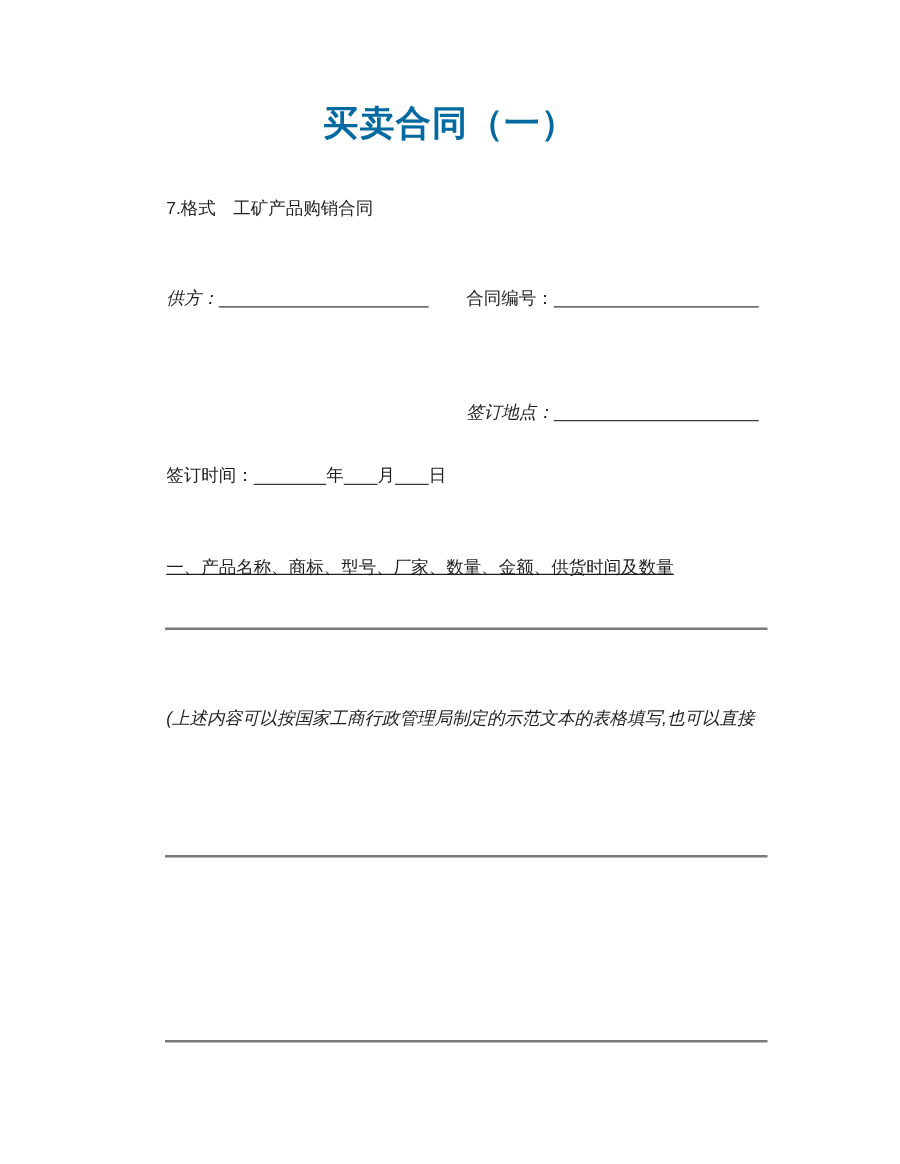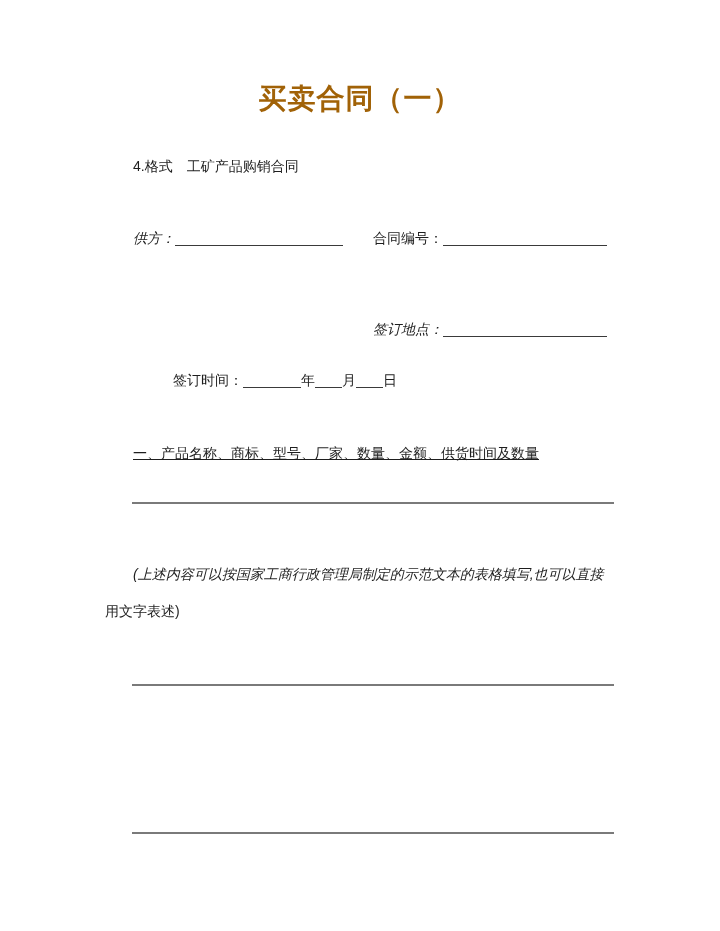--- a/index.html
+++ b/index.html
@@ -18,21 +18,21 @@
     overflow: hidden;
   }
   .doc-title {
     position: absolute;
     top: 80px;
     left: 0;
     width: 100%;
     text-align: center;
     font-size: 28px;
     font-weight: bold;
-    color: #a16207;
+    color: #0369a1;
     letter-spacing: 1px;
   }
   .abs { position: absolute; white-space: nowrap; }
   .blank {
     display: inline-block;
     border-bottom: 1px solid #3a3a3a;
     vertical-align: -3px;
     height: 14px;
   }
   .hr {
@@ -52,44 +52,43 @@
   .note .first-line { padding-left: 28px; font-style: italic; }
   .label { display: inline-block; }
 </style>
 </head>
 <body>
 
 <div class="page">
 
   <div class="doc-title">买卖合同（一）</div>
 
-  <div class="abs" style="top:158px; left:133px;">4.格式　工矿产品购销合同</div>
+  <div class="abs" style="top:158px; left:133px;">7.格式　工矿产品购销合同</div>
 
   <div class="abs" style="top:230px; left:133px;font-style:italic;">
     <span class="label">供方：</span><span class="blank" style="width:168px;"></span>
   </div>
   <div class="abs" style="top:230px; left:373px;font-family:Liberation Mono, monospace;">
     <span class="label">合同编号：</span><span class="blank" style="width:164px;"></span>
   </div>
 
   <div class="abs" style="top:321px; left:373px;font-style:italic;">
     <span class="label">签订地点：</span><span class="blank" style="width:164px;"></span>
   </div>
 
-  <div class="abs" style="top:372px; left:133px;margin-left:40px;">
+  <div class="abs" style="top:372px; left:133px;">
     <span class="label">签订时间：</span><span class="blank" style="width:58px;"></span><span class="label">年</span><span class="blank" style="width:27px;"></span><span class="label">月</span><span class="blank" style="width:27px;"></span><span class="label">日</span>
   </div>
 
   <div class="abs" style="top:445px; left:133px;text-decoration:underline;">一、产品名称、商标、型号、厂家、数量、金额、供货时间及数量</div>
 
   <div class="hr" style="top:502px;"></div>
 
   <div class="note">
     <div class="first-line">(上述内容可以按国家工商行政管理局制定的示范文本的表格填写,也可以直接</div>
-    <div>用文字表述)</div>
   </div>
 
   <div class="hr" style="top:684px;"></div>
 
 
   <div class="hr" style="top:832px;"></div>
 
 </div>
 
 </body></html>

